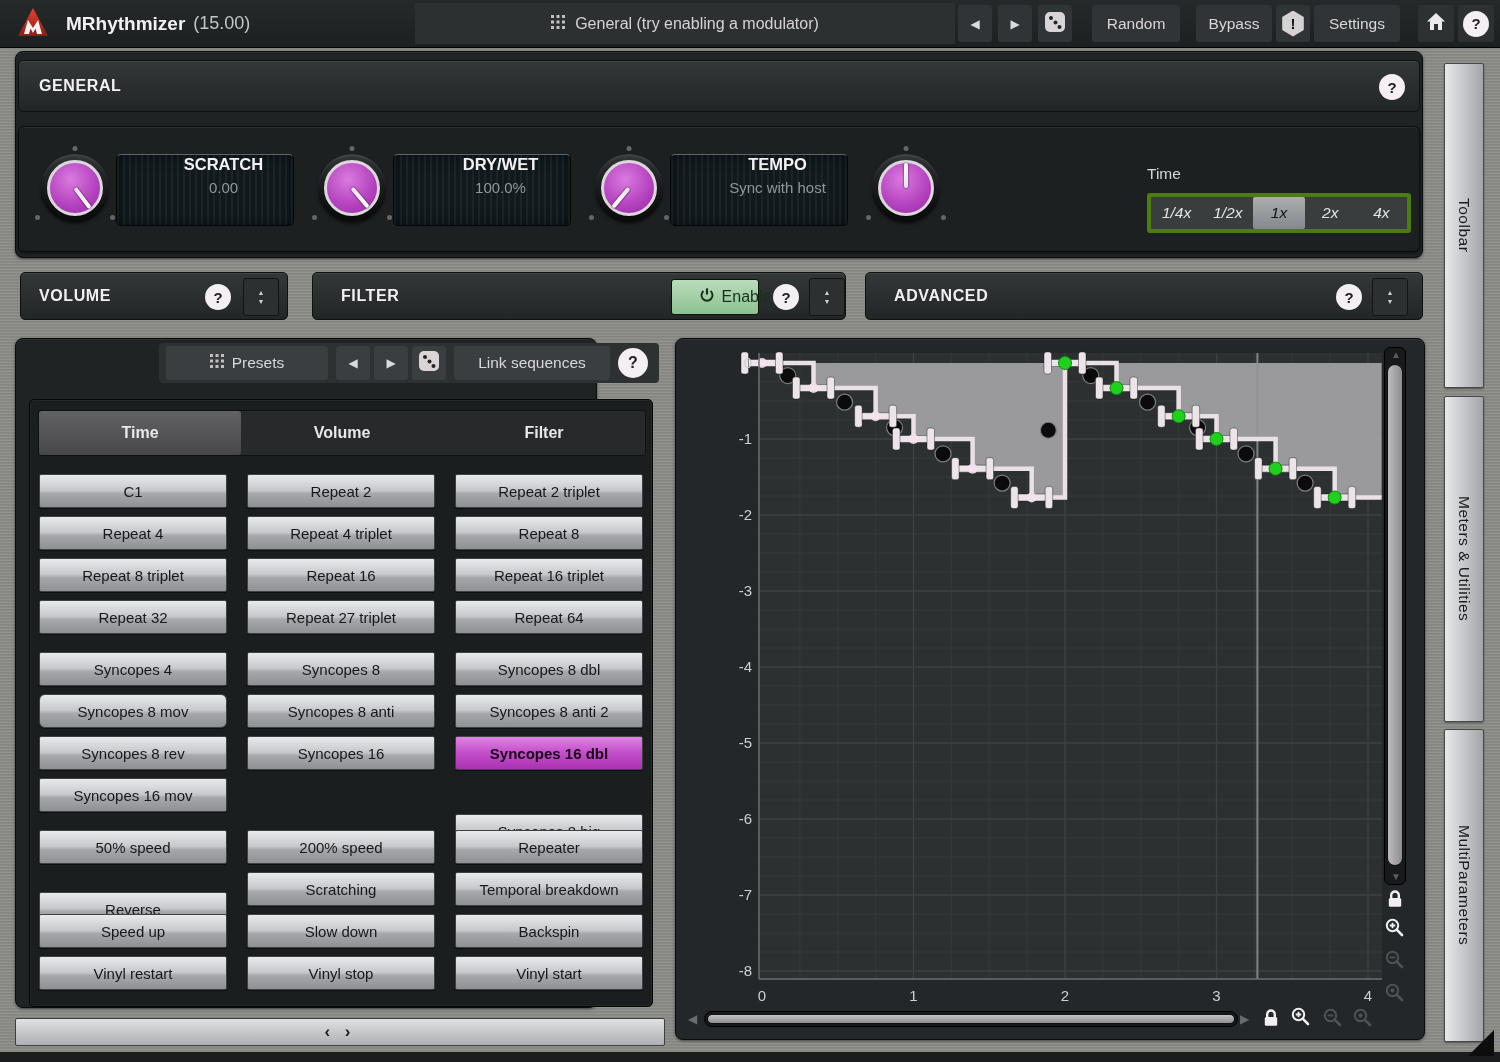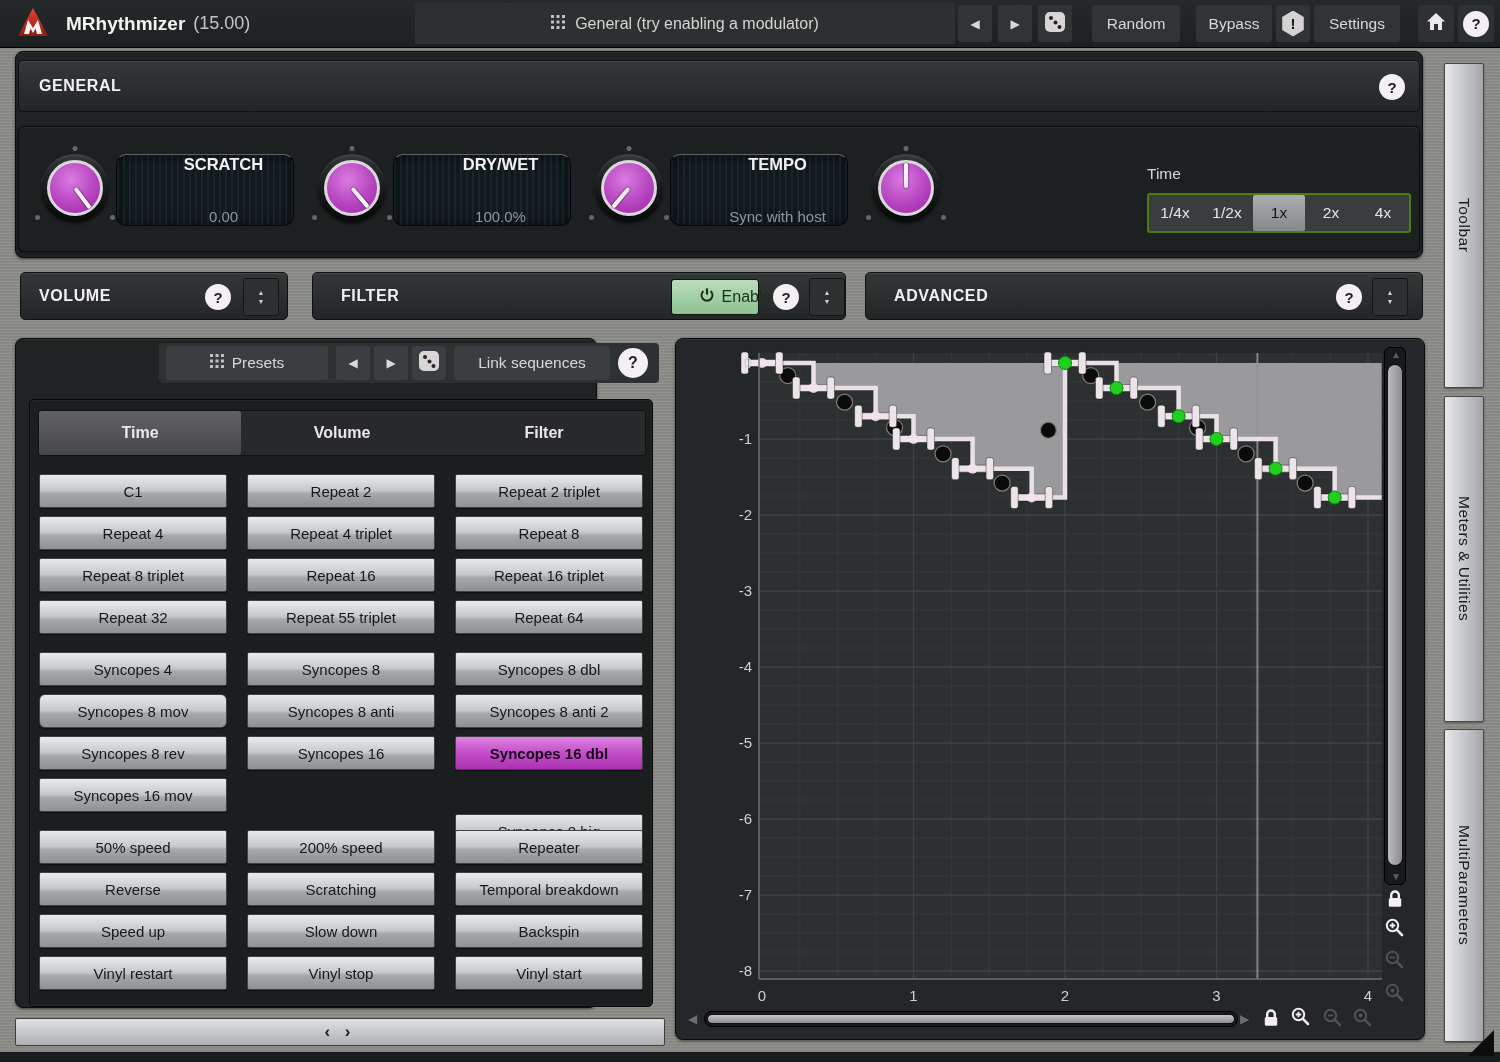--- a/index.html
+++ b/index.html
@@ -51,32 +51,32 @@
   .kdot{position:absolute;width:5px;height:5px;border-radius:50%;background:#63666a;}
   .kdot.d1{left:50%;top:-8px;transform:translateX(-50%);}
   .kdot.d2{left:-6px;bottom:2px;}
   .kdot.d3{right:-6px;bottom:2px;}
   .knob-face{position:absolute;inset:6px;border-radius:50%;
              background:radial-gradient(circle at 42% 33%,#da7ae0,#b23fbc 62%,#992ba5);
              border:3px solid #dbd7da;box-shadow:0 2px 4px rgba(0,0,0,.65);}
   .knob-pointer{position:absolute;left:calc(50% - 2px);bottom:50%;width:4px;height:25px;border-radius:2px;
                 background:linear-gradient(#ffffff,#e4e2e4);box-shadow:0 0 2px rgba(0,0,0,.9);
                 transform-origin:50% 100%;}
-  .knob-panel{position:absolute;top:27px;width:178px;height:72px;border-radius:10px;box-sizing:border-box;
+  .knob-panel{position:absolute;top:27px;width:178px;height:72px;border-radius:5px;box-sizing:border-box;
               background:#11191d;border:1px solid #02060a;border-top:1px solid #5c676c;
               box-shadow:inset 0 0 14px rgba(0,0,0,.55);
-              display:flex;flex-direction:column;align-items:center;justify-content:space-between;gap:5px;overflow:hidden;padding-left:37px;}
+              display:flex;flex-direction:column;align-items:center;justify-content:flex-start;gap:5px;overflow:hidden;padding-left:37px;}
   .knob-panel::before{content:"";position:absolute;inset:0;
               background:repeating-linear-gradient(90deg,rgba(140,180,195,.07) 0 2px,transparent 2px 6px);}
   .kp-label{font-size:16.5px;font-weight:bold;color:#f3f2f3;z-index:1;}
   .kp-value{font-size:15px;color:#8d979c;z-index:1;}
 
   #speed-label{position:absolute;left:1128px;top:38px;font-size:15.5px;color:#d6d6d6;}
   #speed-opts{position:absolute;left:1128px;top:66px;width:264px;height:40px;background:#3a3d3e;
-              border:2px solid #4d7c0f;border-radius:3px;display:flex;box-sizing:border-box;}
+              border:4px solid #4d7c0f;border-radius:3px;display:flex;box-sizing:border-box;font-style:italic;}
   .speed-opt{flex:1;display:flex;align-items:center;justify-content:center;font-size:15.5px;color:#e3e4e5;}
   .speed-opt.sel{background:linear-gradient(#abadb0,#85888c);color:#141516;border-radius:2px;}
 
   
   .mbtn{position:absolute;box-sizing:border-box;border:1px solid #3f4143;border-radius:2px;
         background:linear-gradient(180deg,#e9eaec 0%,#c7c8cb 48%,#a6a8ac 58%,#8e9094 100%);
         color:#17181a;font-size:15px;display:flex;align-items:center;justify-content:center;
         box-shadow:0 1px 1px rgba(0,0,0,.5);white-space:nowrap;}
   .mbtn.purple{background:linear-gradient(180deg,#e084e4 0%,#c44fc9 48%,#ab32b2 100%);
         font-weight:bold;color:#190519;}
@@ -337,37 +337,37 @@
           <div class="mbtn" style="left: 9px; top: 74px; width: 188px; height: 34px;">C1</div>
           <div class="mbtn" style="left: 217px; top: 74px; width: 188px; height: 34px;">Repeat 2</div>
           <div class="mbtn" style="left: 425px; top: 74px; width: 188px; height: 34px;">Repeat 2 triplet</div>
           <div class="mbtn" style="left: 9px; top: 116px; width: 188px; height: 34px;">Repeat 4</div>
           <div class="mbtn" style="left: 217px; top: 116px; width: 188px; height: 34px;">Repeat 4 triplet</div>
           <div class="mbtn" style="left: 425px; top: 116px; width: 188px; height: 34px;">Repeat 8</div>
           <div class="mbtn" style="left: 9px; top: 158px; width: 188px; height: 34px;">Repeat 8 triplet</div>
           <div class="mbtn" style="left: 217px; top: 158px; width: 188px; height: 34px;">Repeat 16</div>
           <div class="mbtn" style="left: 425px; top: 158px; width: 188px; height: 34px;">Repeat 16 triplet</div>
           <div class="mbtn" style="left: 9px; top: 200px; width: 188px; height: 34px;">Repeat 32</div>
-          <div class="mbtn" style="left: 217px; top: 200px; width: 188px; height: 34px;">Repeat 55 triplet</div>
+          <div class="mbtn" style="left: 217px; top: 200px; width: 188px; height: 34px;">Repeat 27 triplet</div>
           <div class="mbtn" style="left: 425px; top: 200px; width: 188px; height: 34px;">Repeat 64</div>
           <div class="mbtn" style="left: 9px; top: 252px; width: 188px; height: 34px;">Syncopes 4</div>
           <div class="mbtn" style="left: 217px; top: 252px; width: 188px; height: 34px;">Syncopes 8</div>
           <div class="mbtn" style="left: 425px; top: 252px; width: 188px; height: 34px;">Syncopes 8 dbl</div>
           <div class="mbtn" style="left: 9px; top: 294px; width: 188px; height: 34px; border-radius: 6px;">Syncopes 8 mov</div>
           <div class="mbtn" style="left: 217px; top: 294px; width: 188px; height: 34px;">Syncopes 8 anti</div>
           <div class="mbtn" style="left: 425px; top: 294px; width: 188px; height: 34px;">Syncopes 8 anti 2</div>
           <div class="mbtn" style="left: 9px; top: 336px; width: 188px; height: 34px;">Syncopes 8 rev</div>
           <div class="mbtn" style="left: 217px; top: 336px; width: 188px; height: 34px;">Syncopes 16</div>
           <div class="mbtn purple" style="left: 425px; top: 336px; width: 188px; height: 34px;">Syncopes 16 dbl</div>
           <div class="mbtn" style="left: 9px; top: 378px; width: 188px; height: 34px;">Syncopes 16 mov</div>
           <div class="mbtn" style="left: 425px; top: 378px; width: 188px; height: 34px; margin-top: 36px;">Syncopes 8 big</div>
           <div class="mbtn" style="left: 9px; top: 430px; width: 188px; height: 34px;">50% speed</div>
           <div class="mbtn" style="left: 217px; top: 430px; width: 188px; height: 34px;">200% speed</div>
           <div class="mbtn" style="left: 425px; top: 430px; width: 188px; height: 34px;">Repeater</div>
-          <div class="mbtn" style="left: 9px; top: 472px; width: 188px; height: 34px;">Reverse</div>
+          <div class="mbtn" style="left: 9px; top: 492px; width: 188px; height: 34px;">Reverse</div>
           <div class="mbtn" style="left: 217px; top: 472px; width: 188px; height: 34px;">Scratching</div>
           <div class="mbtn" style="left: 425px; top: 472px; width: 188px; height: 34px;">Temporal breakdown</div>
           <div class="mbtn" style="left: 9px; top: 514px; width: 188px; height: 34px;">Speed up</div>
           <div class="mbtn" style="left: 217px; top: 514px; width: 188px; height: 34px;">Slow down</div>
           <div class="mbtn" style="left: 425px; top: 514px; width: 188px; height: 34px;">Backspin</div>
           <div class="mbtn" style="left: 9px; top: 556px; width: 188px; height: 34px;">Vinyl restart</div>
           <div class="mbtn" style="left: 425px; top: 556px; width: 188px; height: 34px;">Vinyl start</div>
           <div class="mbtn" style="left: 217px; top: 556px; width: 188px; height: 34px;">Vinyl stop</div>
         </div>
     </div>

